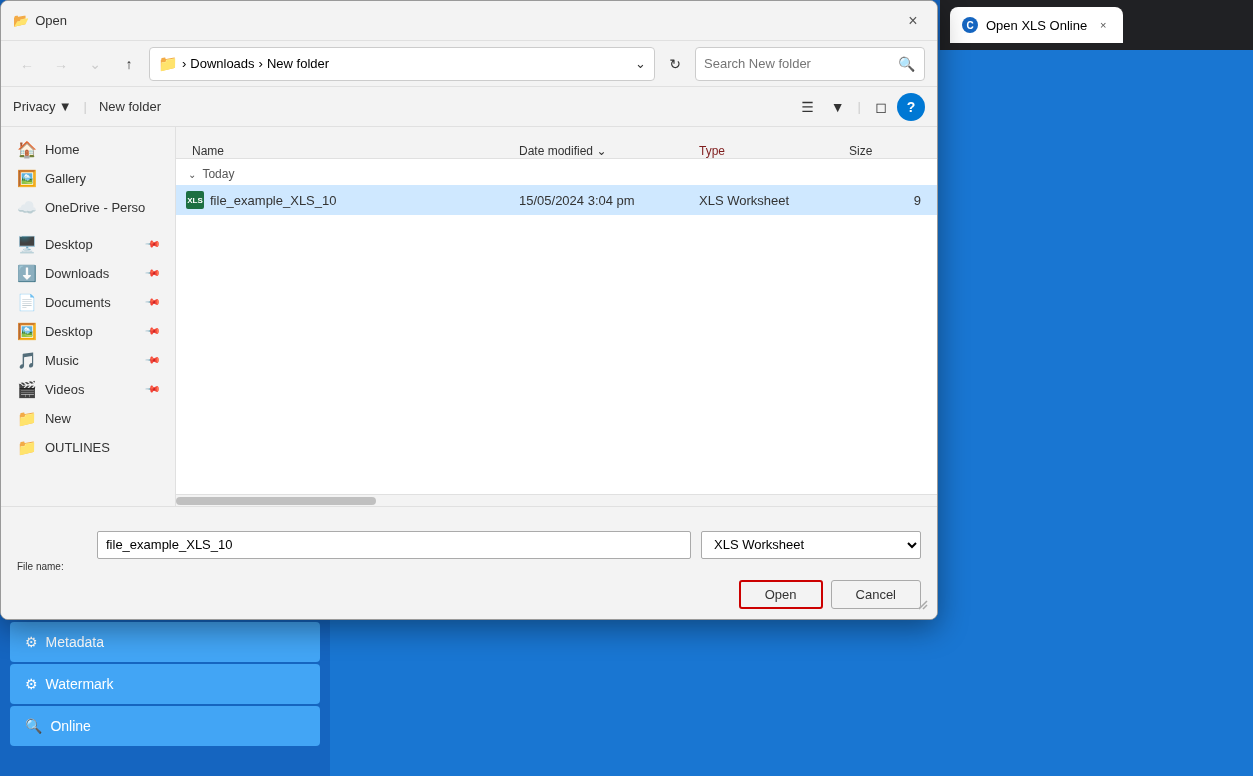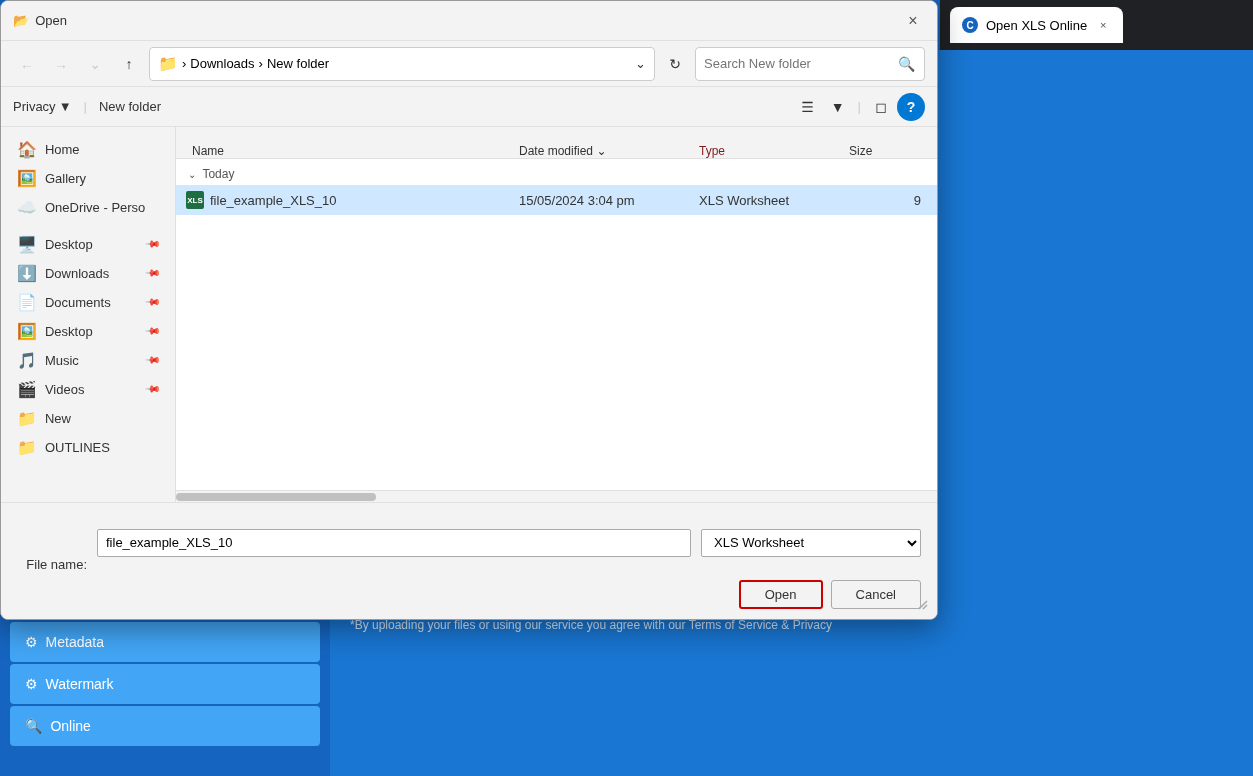--- a/index.html
+++ b/index.html
@@ -421,24 +421,23 @@
     }
 
     .filename-row {
       display: flex;
       align-items: center;
       gap: 10px;
       margin-bottom: 8px;
     }
 
     .filename-label {
-      font-size: 13px;
+      font-size: 10px;
       color: #333;
       min-width: 70px;
-      text-align: right;
       margin-top: 44px;
     }
 
     .filename-input-field {
       flex: 1;
       background: white;
       border: 1px solid #aaa;
       border-radius: 2px;
       height: 28px;
       padding: 0 8px;
@@ -556,21 +555,20 @@
         <div class="cloud-icon" style="background:#0061ff; color:white;">◈</div>
       </div>
     </div>
 
     <div style="margin-top: 20px;">
       <span class="edit-notice">
         <span>If you need to edit Excel files, please use our</span>
         <a class="edit-link" href="#"><span>Excel Editor</span></a>
       </span>
     </div>
-    <div class="terms-text">*By uploading your files or using our service you agree with our Terms of Service &amp; Privacy</div>
   </div>
 
   <div class="left-sidebar-bg">
     <div class="sidebar-buttons">
       <button class="sidebar-btn">
         <span>⚙</span>
         <span>Parser</span>
       </button>
       <button class="sidebar-btn">
         <span>⚙</span>

